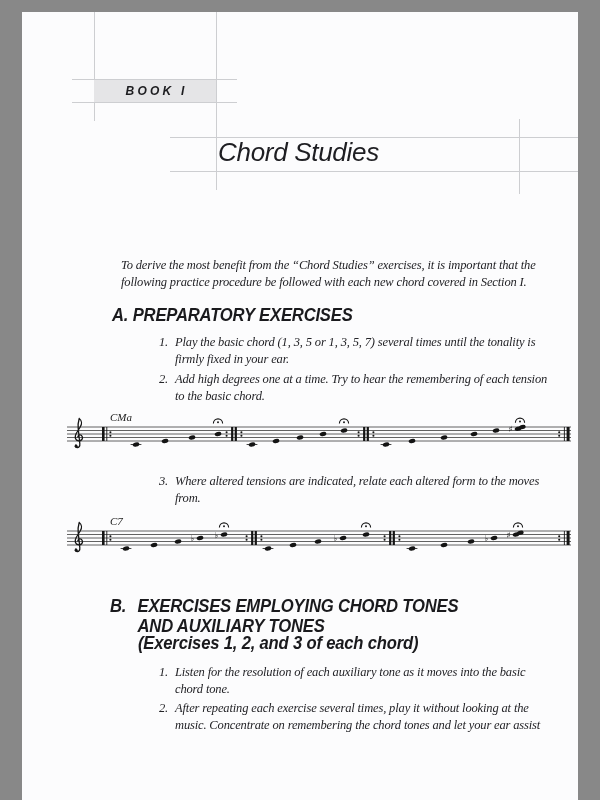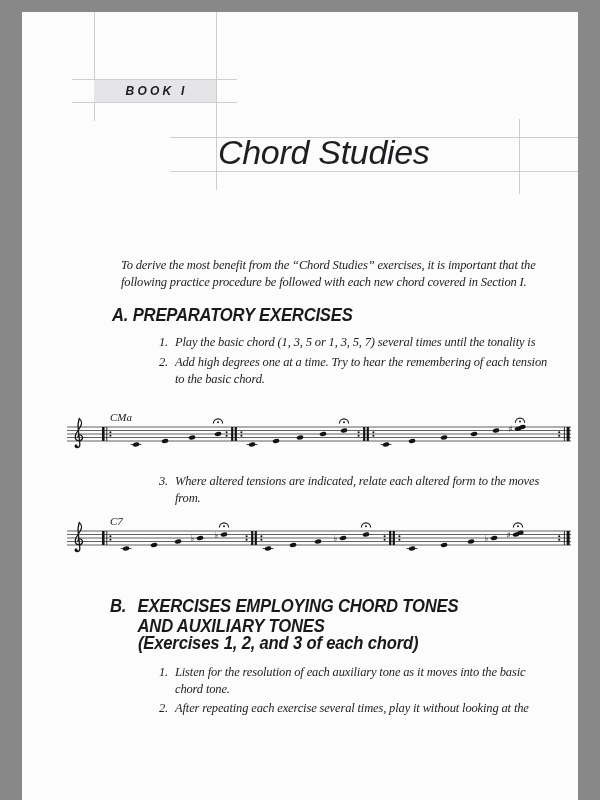--- a/index.html
+++ b/index.html
@@ -14,21 +14,21 @@
   .bookbox{
     position:absolute;left:72px;top:68px;width:122px;height:22px;
     background:#e5e5e7;display:flex;align-items:center;justify-content:center;
   }
   .bookbox span{
     font-family:"Liberation Sans",sans-serif;font-weight:bold;
     font-size:12px;letter-spacing:3.2px;color:#1d1d20;padding-left:3px;
   }
   .title{
     position:absolute;left:196px;top:121px;
-    font-family:"Liberation Sans",sans-serif;font-size:34px;
+    font-family:"Liberation Sans",sans-serif;font-size:26px;
     letter-spacing:-0.3px;color:#1e1e22;line-height:38px;
   }
   .serifline{font-size:12.5px;line-height:17px;letter-spacing:-0.15px;white-space:nowrap;}
   .intro{position:absolute;left:99px;top:245px;}
   .heading{
     position:absolute;font-family:"Liberation Sans",sans-serif;font-weight:bold;
     font-size:17.5px;color:#1a1a1d;letter-spacing:-0.2px;
     transform:scaleX(0.95);transform-origin:0 0;white-space:nowrap;
   }
   .h-a{left:90px;top:293px;}
@@ -70,20 +70,21 @@
     <div class="serifline">following practice procedure be followed with each new chord covered in Section I.</div>
   </div>
 
   <div class="heading h-a">A. PREPARATORY EXERCISES</div>
 
   <div class="list list-a">
     <div class="li">
       <div class="num serifline">1.</div>
       <div class="txt">
         <div class="serifline">Play the basic chord (1, 3, 5 or 1, 3, 5, 7) several times until the tonality is</div>
+        <div class="serifline">firmly fixed in your ear.</div>
       </div>
     </div>
     <div class="li">
       <div class="num serifline">2.</div>
       <div class="txt">
         <div class="serifline">Add high degrees one at a time. Try to hear the remembering of each tension</div>
         <div class="serifline">to the basic chord.</div>
       </div>
     </div>
   </div>
@@ -230,17 +231,18 @@
       <div class="num serifline">1.</div>
       <div class="txt">
         <div class="serifline">Listen for the resolution of each auxiliary tone as it moves into the basic</div>
         <div class="serifline">chord tone.</div>
       </div>
     </div>
     <div class="li">
       <div class="num serifline">2.</div>
       <div class="txt">
         <div class="serifline">After repeating each exercise several times, play it without looking at the</div>
+        <div class="serifline">music. Concentrate on remembering the chord tones and let your ear assist</div>
       </div>
     </div>
   </div>
 
 </div>
 
 </body></html>

